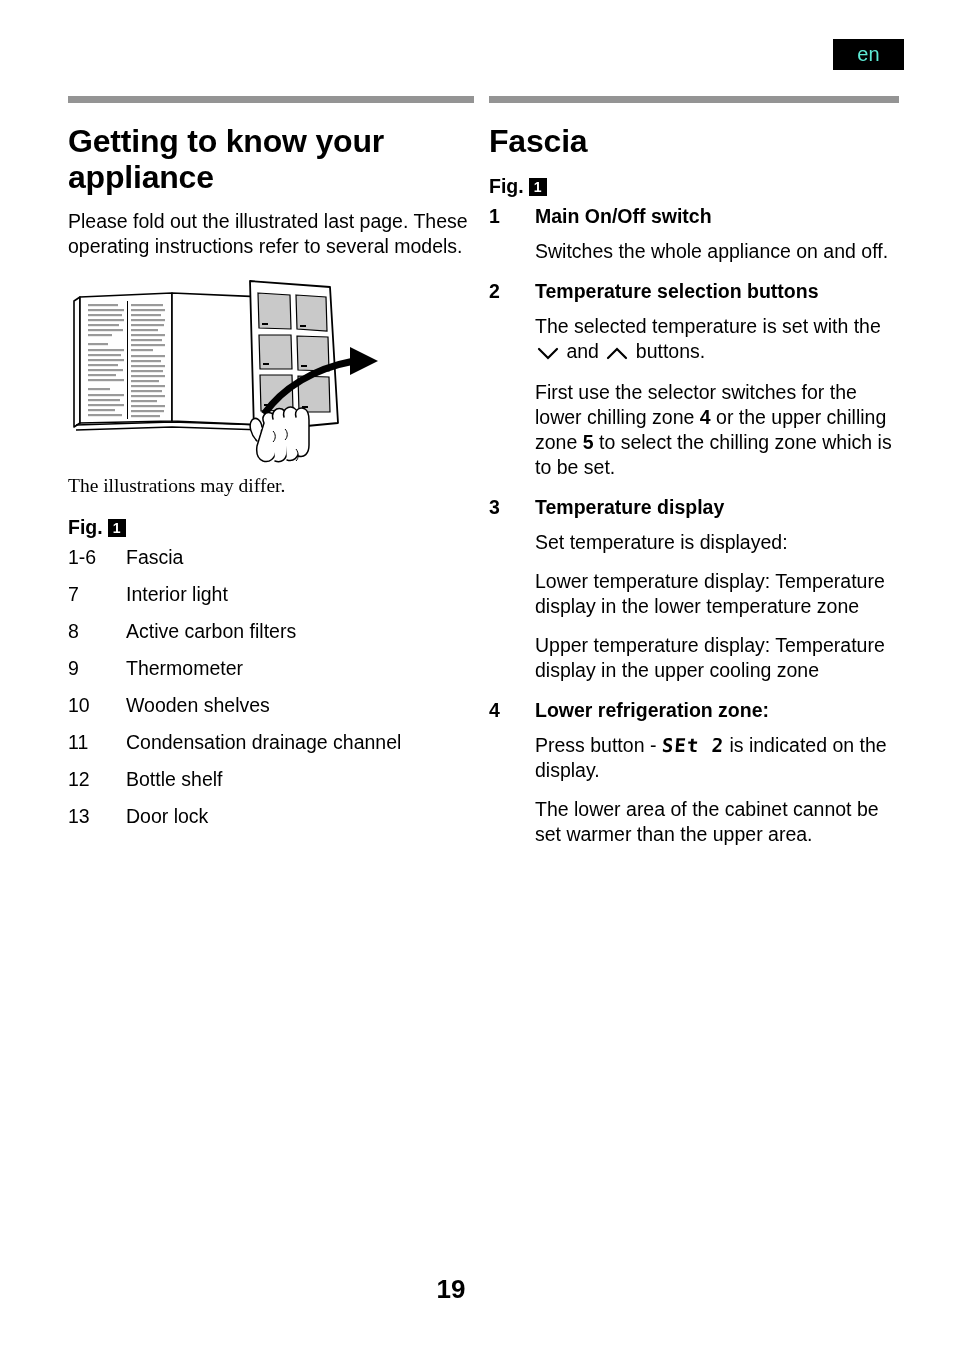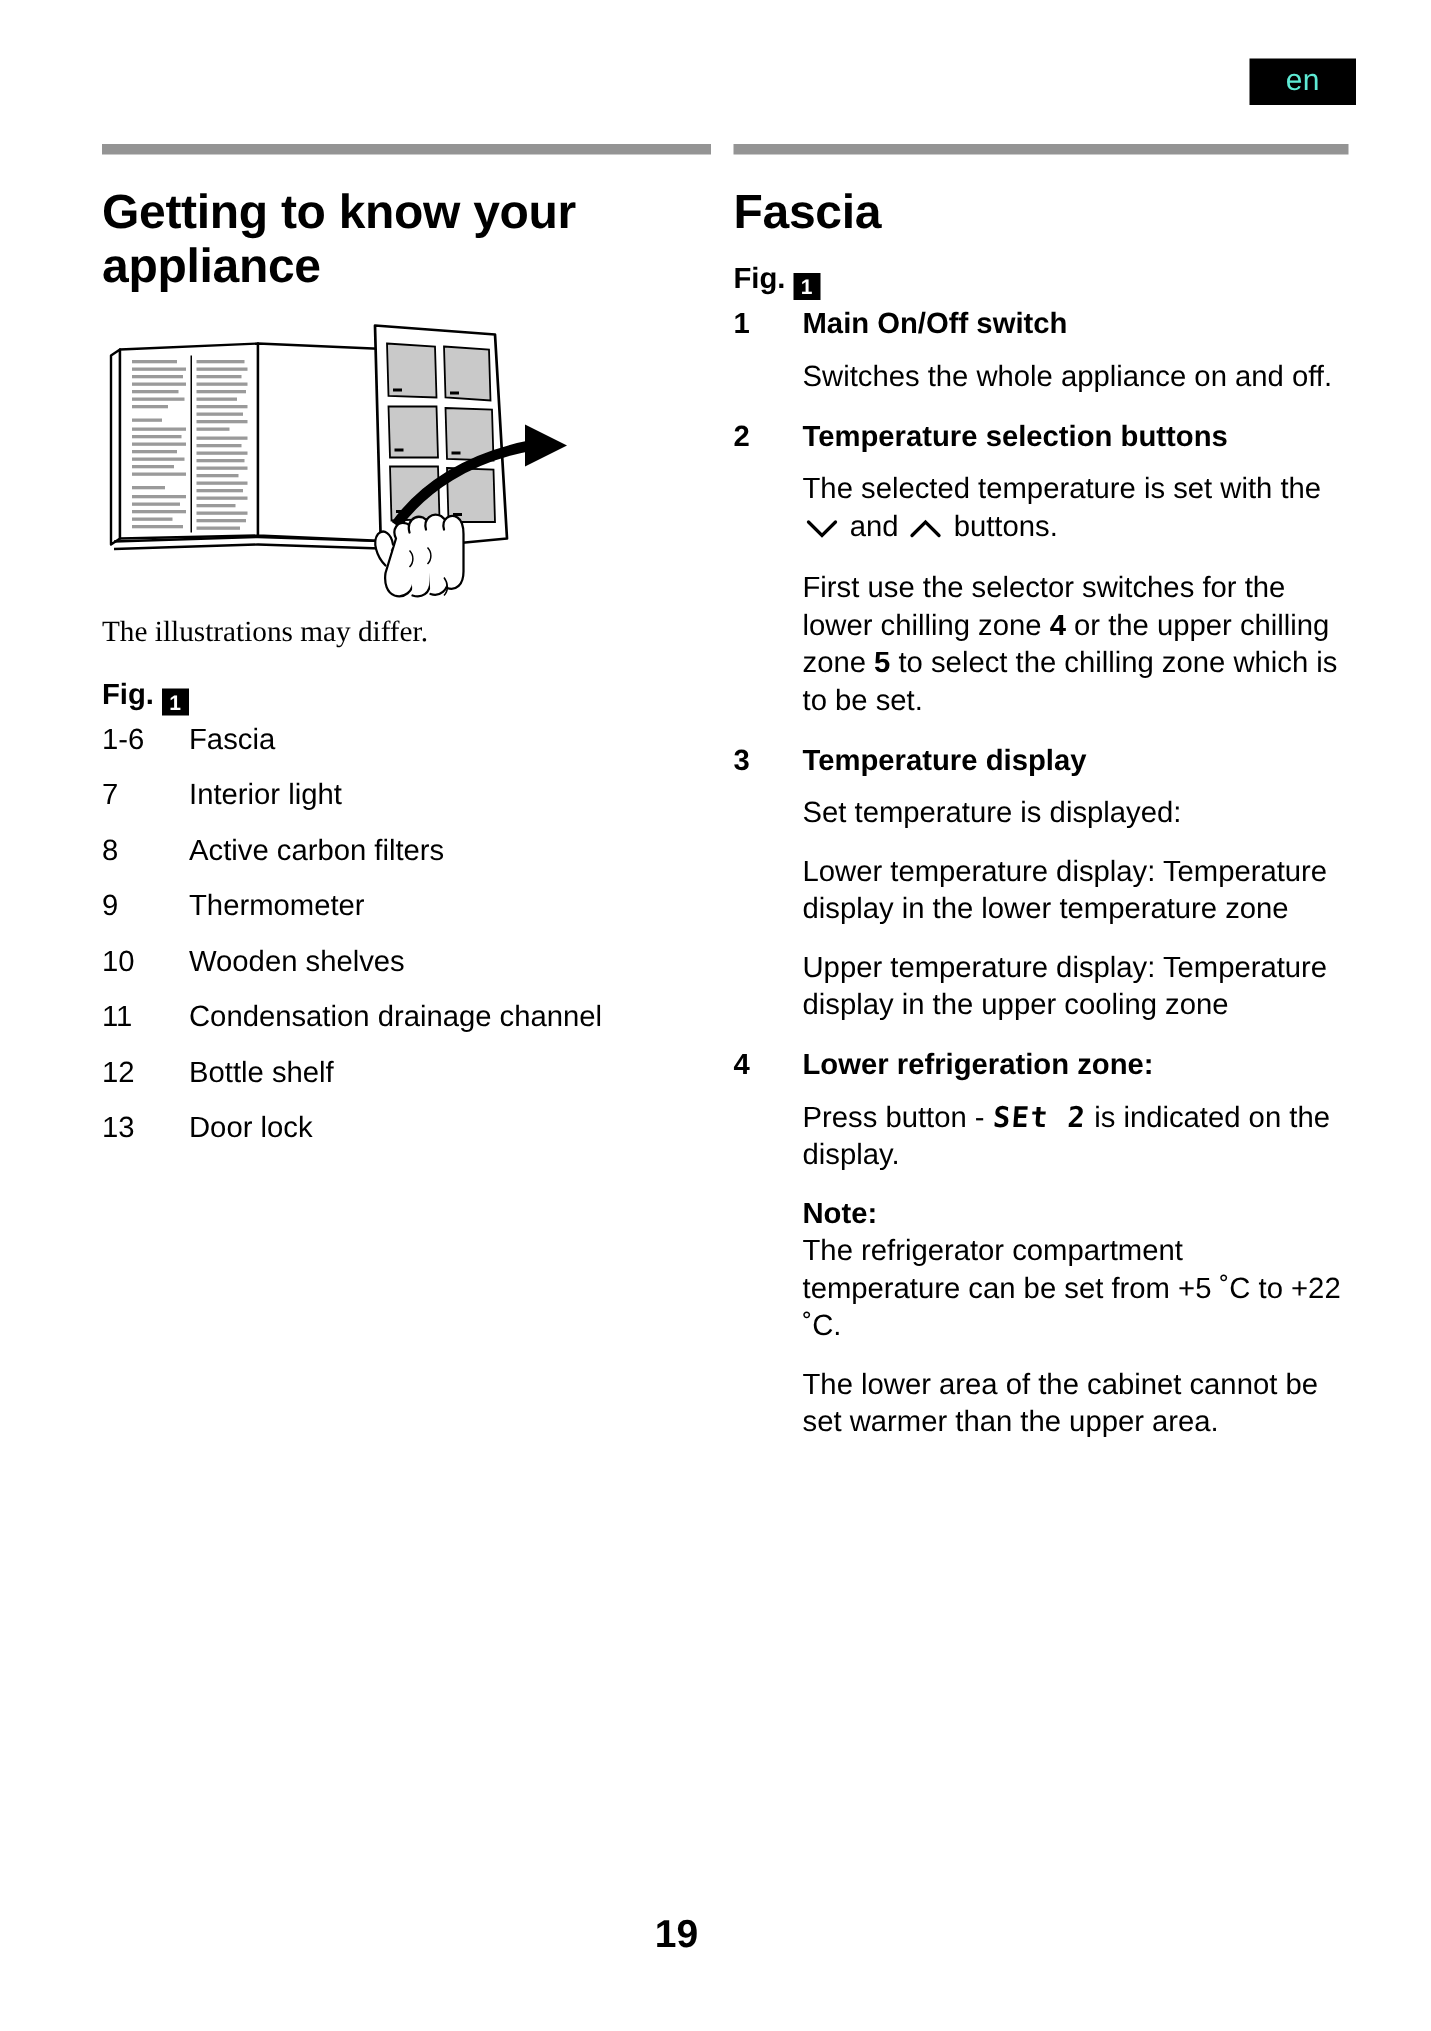--- a/index.html
+++ b/index.html
@@ -83,21 +83,21 @@
     font-family: Liberation Serif, serif;
   }
 
   
   .fig-ref {
     font-size: 19.5px;
     line-height: 26px;
     font-weight: bold;
     margin: 0 0 4px 0;
     display: flex;
-    align-items: flex-end;
+    align-items: center;
     gap: 5px;
   }
   .fig-box {
     display: inline-flex;
     align-items: center;
     justify-content: center;
     width: 18px;
     height: 18px;
     background: #000;
     color: #fff;
@@ -190,20 +190,21 @@
 <div class="page">
 
   <div class="lang-badge">en</div>
 
   <div class="col col-left">
 
     <div class="rule"></div>
 
     <h1>Getting to know your appliance</h1>
 
+    <p class="body">Please fold out the illustrated last page. These operating instructions refer to several models.</p>
 
     <div class="illustration">
       <svg viewBox="0 0 330 190" width="330" height="190" xmlns="http://www.w3.org/2000/svg">
         <g fill="none" stroke="#000" stroke-width="1.6" stroke-linejoin="round">
 
           <path d="M6 28 L12 24 L12 150 L6 154 Z" fill="#fff"></path>
           <path d="M12 24 L104 20 L104 148 L12 150 Z" fill="#fff"></path>
 
           <path d="M8 152 L104 149 L196 152" fill="#fff"></path>
           <path d="M8 157 L104 154 L196 157" fill="#fff"></path>
@@ -396,21 +397,20 @@
     </div>
 
     <div class="feature">
       <div class="feature-head">
         <span class="num">4</span>
         <span>Lower refrigeration zone:</span>
       </div>
       <div class="feature-body">
         <p><span>Press button - </span><span class="lcd">SEt 2</span><span> is indicated on the display.</span></p>
 
-        <p><span class="note-label">Note:</span><span>The refrigerator compartment temperature can be set from +5 ˚C to +22 ˚C.</span></p>
 
         <p>The lower area of the cabinet cannot be set warmer than the upper area.</p>
       </div>
     </div>
   </div>
 
   <div class="page-number">19</div>
 </div>
 
 </body></html>

